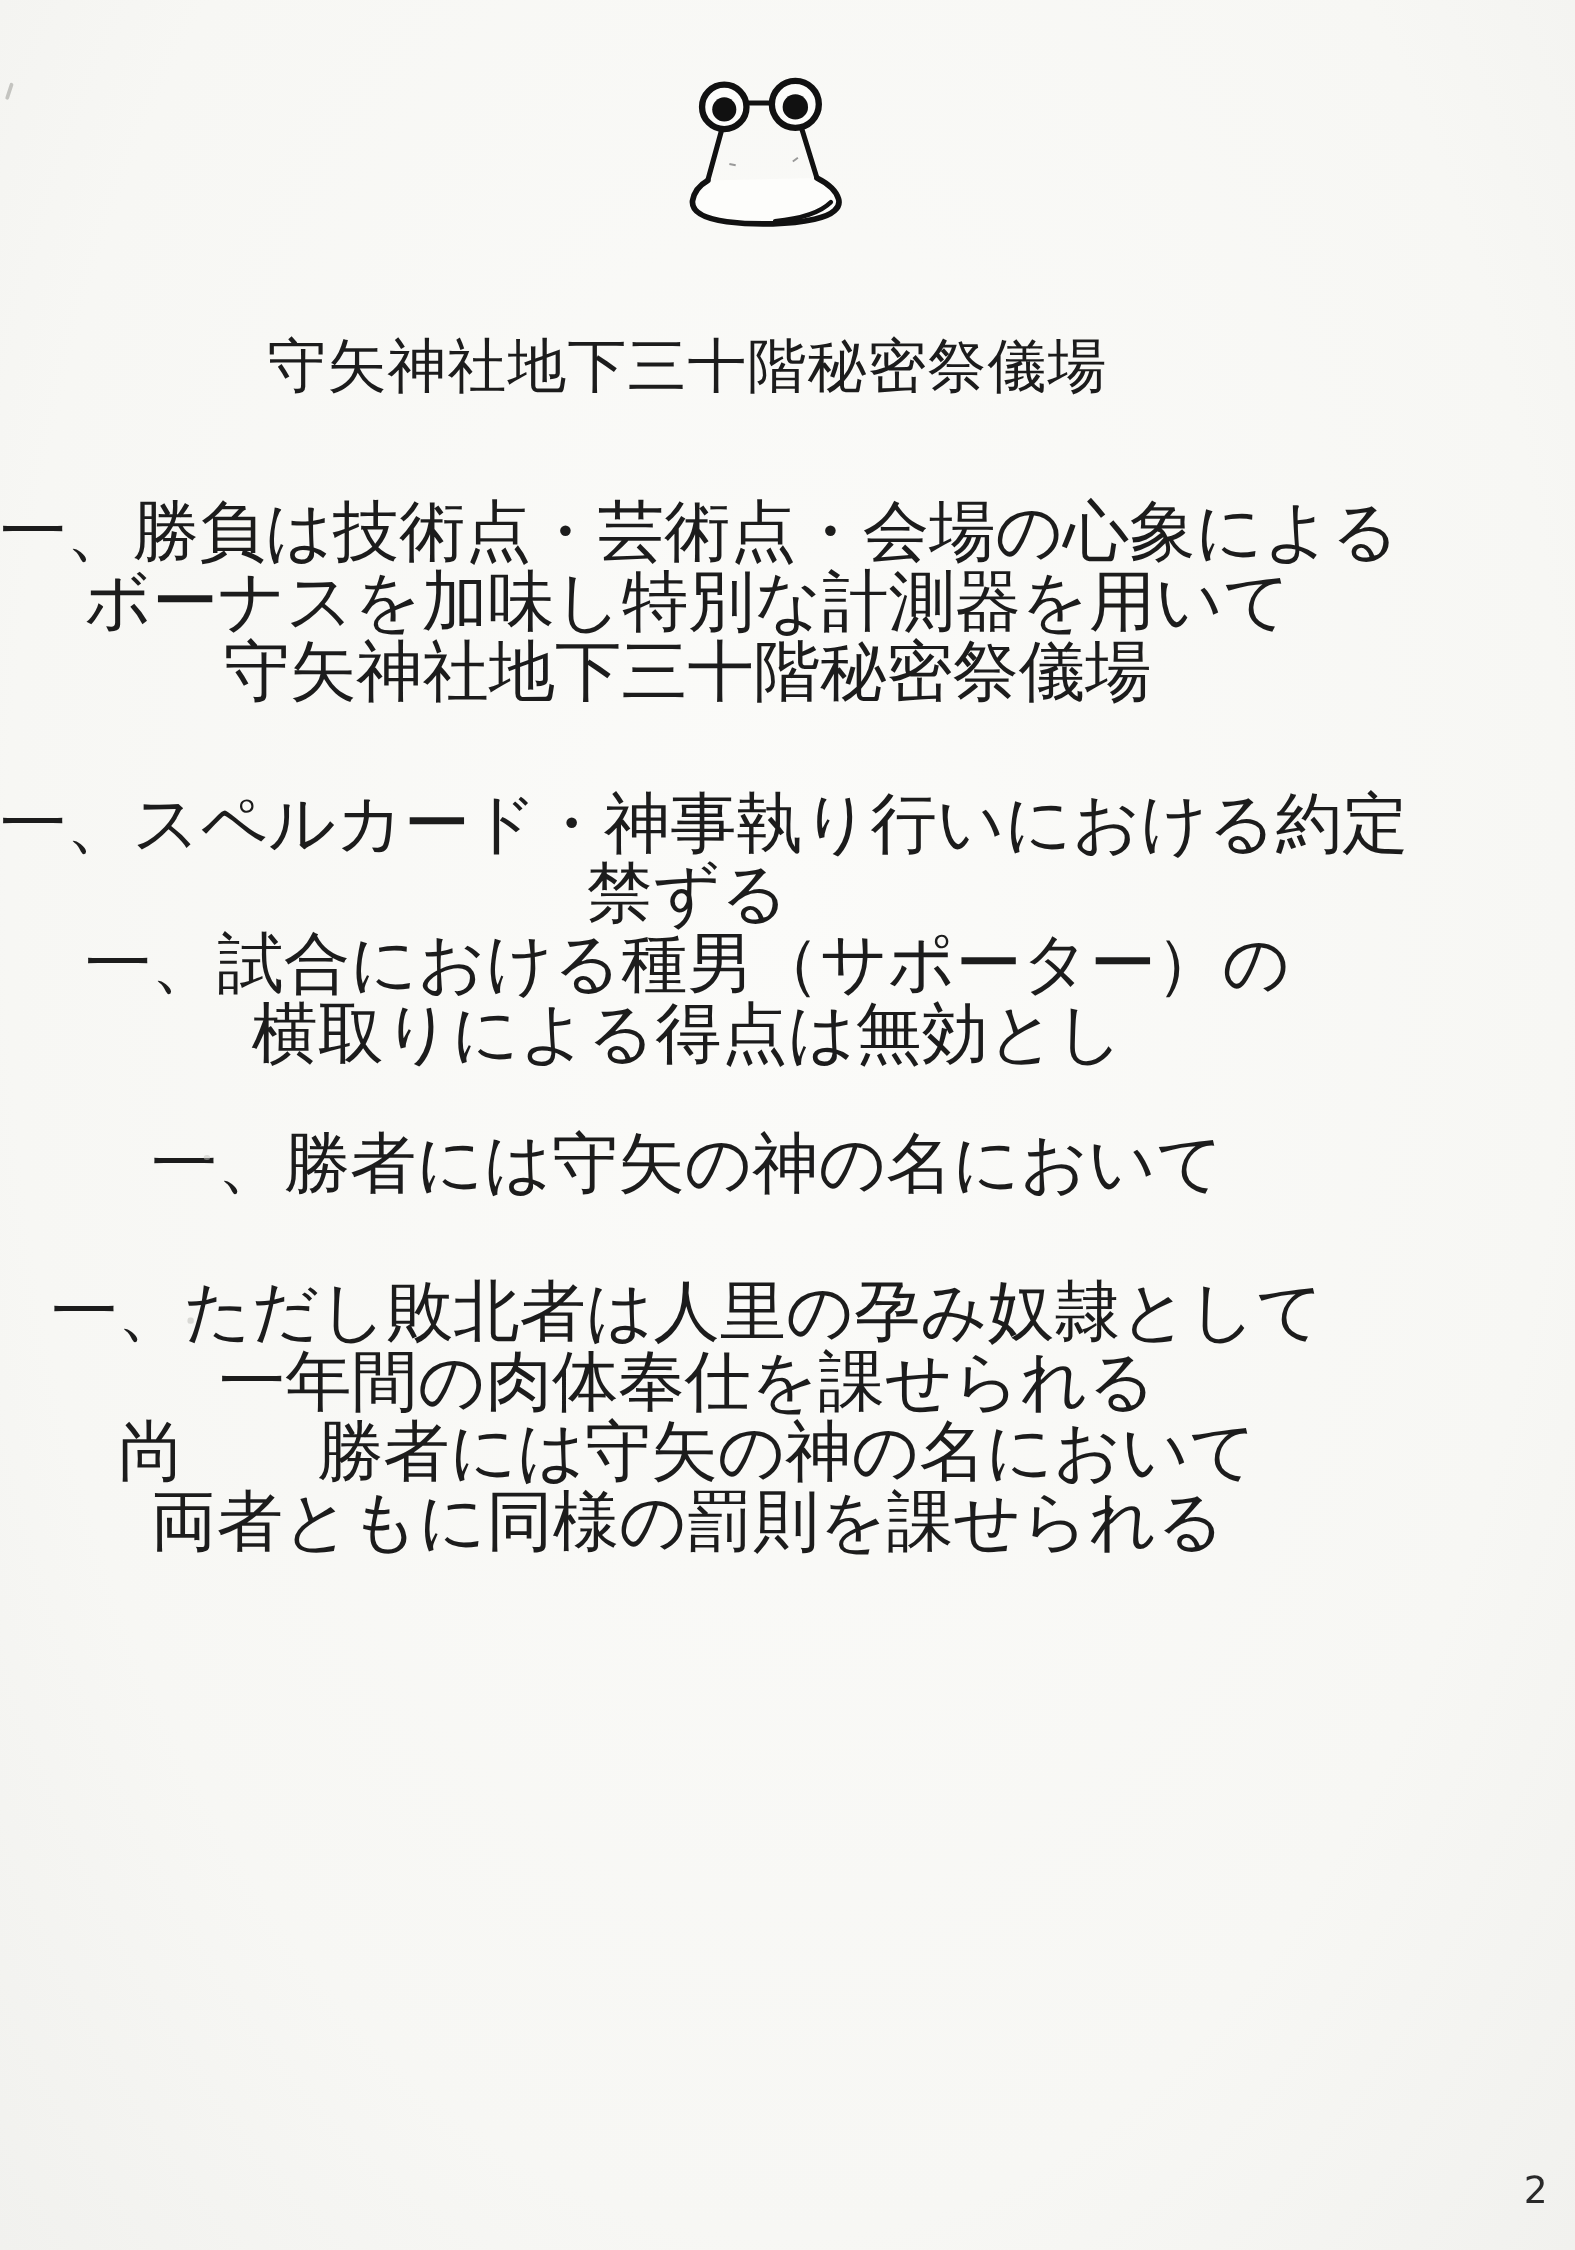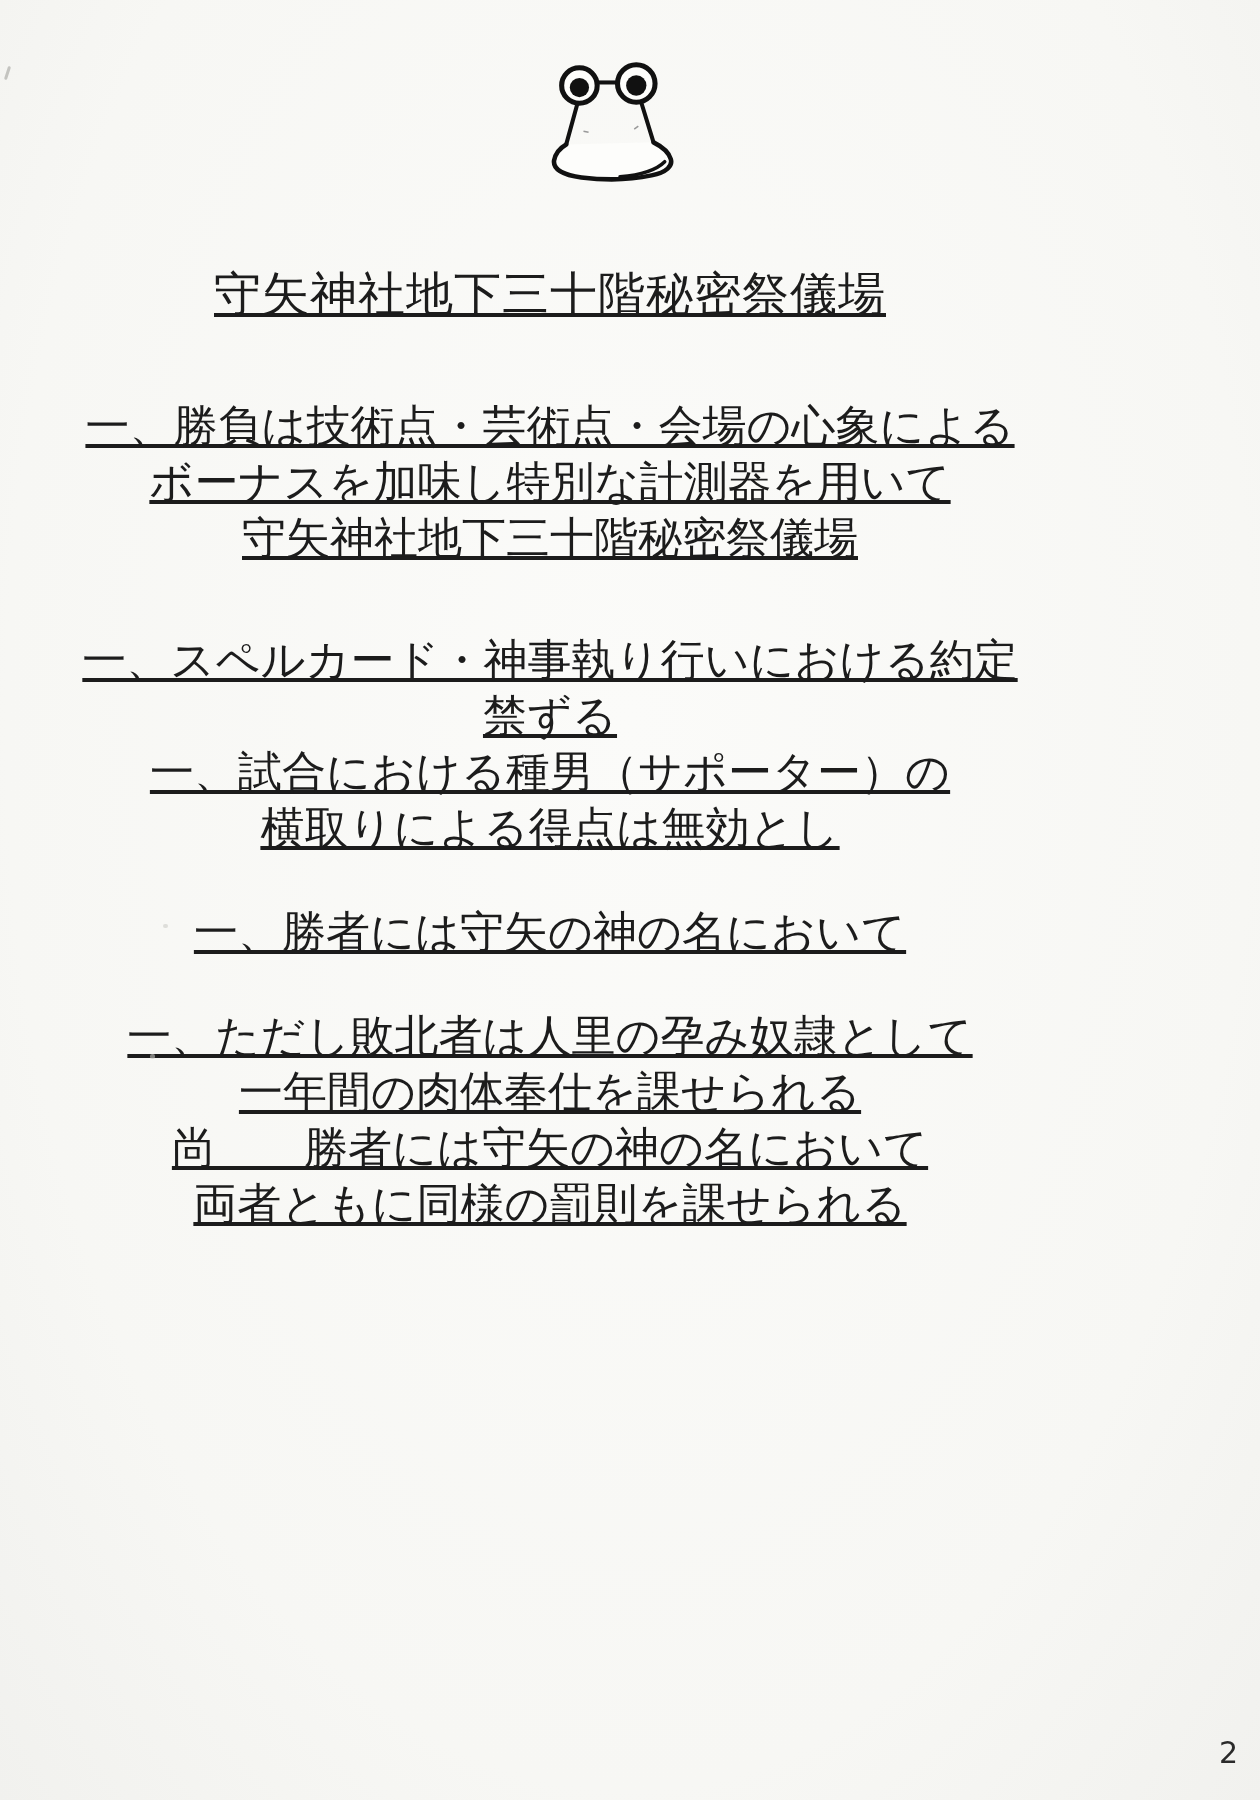--- a/index.html
+++ b/index.html
@@ -13,21 +13,20 @@
     font-family: "DejaVu Sans", sans-serif;
   }
   .page {
     position: relative;
     width: 1260px;
     height: 1800px;
     background: #f8f8f5;
     background-image: radial-gradient(ellipse at 50% 40%, #fbfbf9 0%, #f7f7f4 70%, #f1f1ee 100%);
     overflow: hidden;
     color: #1c1c1c;
-    text-decoration: underline;
   }
   
   .frog {
     width: 150px;
     height: 132px;
     margin: 52px auto 0 auto;
     transform: translateX(-12px);
   }
   .frog svg { display: block; width: 100%; height: 100%; }
 
@@ -38,30 +37,30 @@
     text-align: center;
   }
   .title {
     margin-top: 82px;
     font-size: 47px;
     line-height: 56px;
     letter-spacing: 1px;
     font-weight: 500;
   }
   .rule {
-    font-size: 44px;
+    font-size: 53px;
     line-height: 56px;
     letter-spacing: 0px;
     font-weight: 500;
   }
   .rule.r1 { margin-top: 76px; }
   .rule.r2 { margin-top: 66px; }
   .rule.r3 { }
   .rule.r4 { margin-top: 48px; }
-  .rule.r5 { margin-top: 48px; text-align: center; }
+  .rule.r5 { margin-top: 62px; text-align: center; }
   .line, .t-line { white-space: pre; }
 
   .page-number {
     position: absolute;
     right: 22px;
     bottom: 30px;
     font-size: 30px;
     color: #2a2a2a;
   }
   

